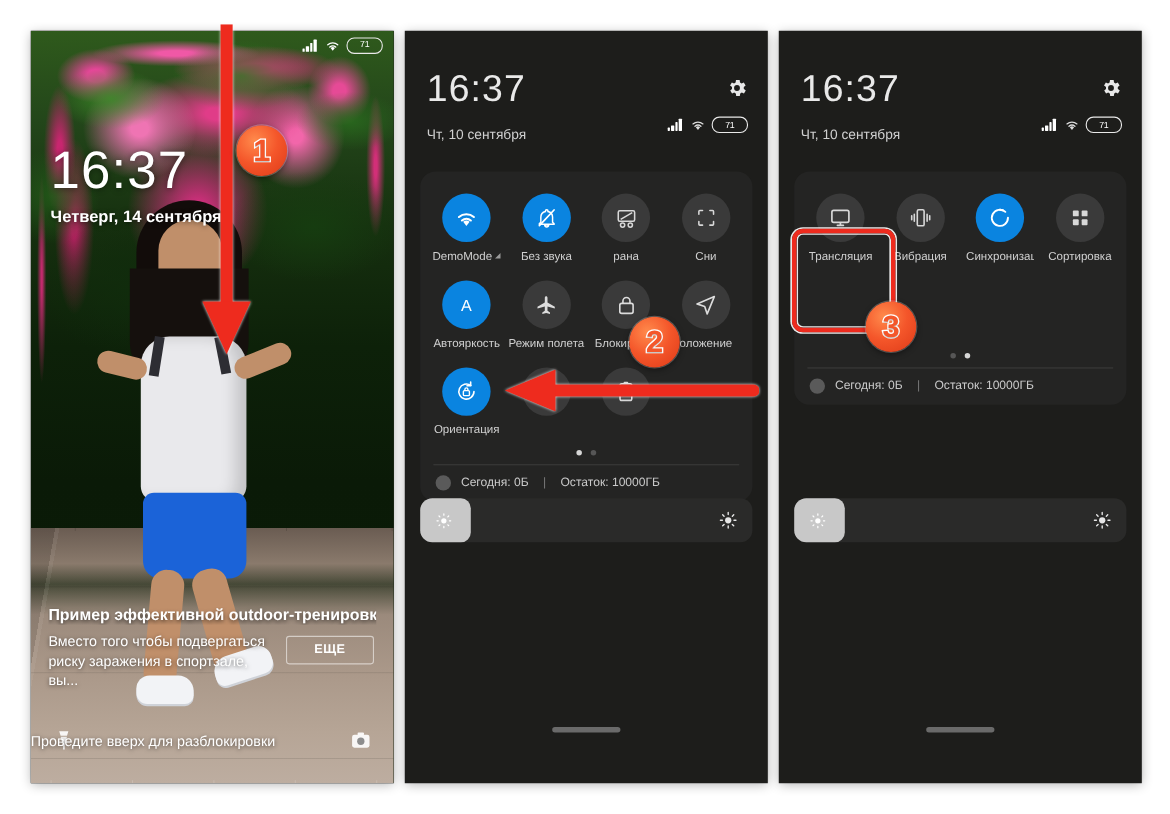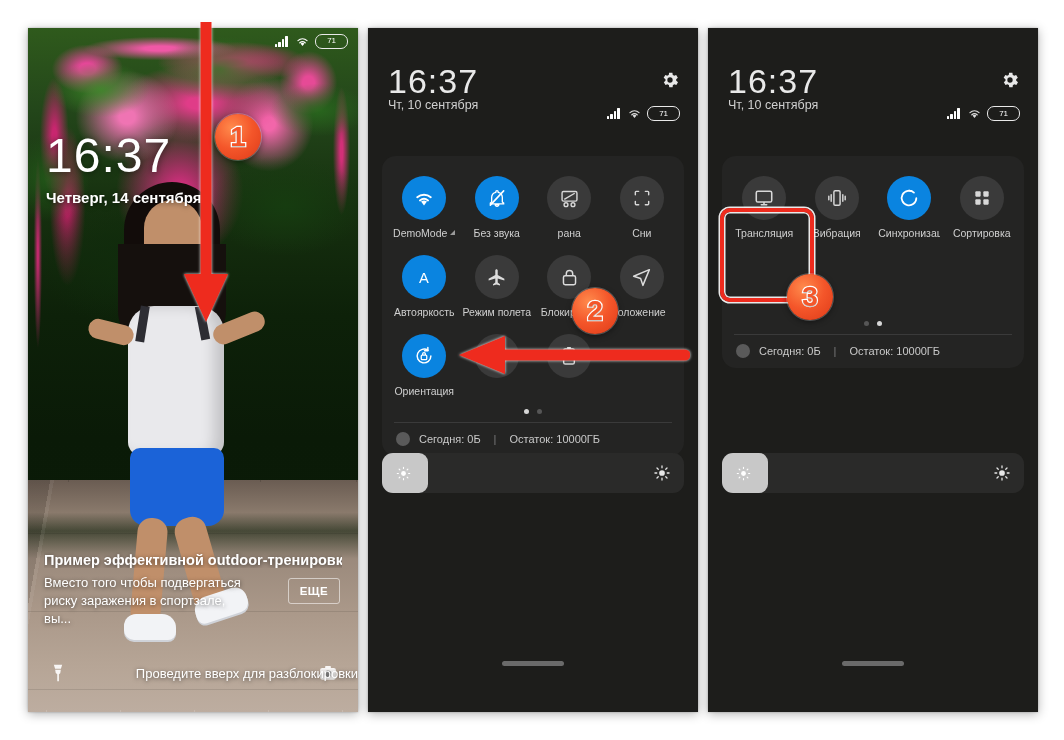--- a/index.html
+++ b/index.html
@@ -96,28 +96,28 @@
 
   
   .lockclock{position:absolute;left:18px;top:104px;color:#fff;}
   .lockclock .t{font-size:48px;font-weight:300;letter-spacing:1px;line-height:1;text-shadow:0 1px 6px rgba(0,0,0,.45);}
   .lockclock .d{margin-top:9px;font-size:15px;font-weight:700;text-shadow:0 1px 5px rgba(0,0,0,.55);}
 
   
   .locknote{position:absolute;left:16px;right:16px;bottom:84px;color:#fff;}
   .locknote .ttl{font-size:14.5px;font-weight:700;text-shadow:0 1px 4px rgba(0,0,0,.6);white-space:nowrap;overflow:hidden;}
   .locknote .body{margin-top:6px;font-size:13px;line-height:18px;width:205px;text-shadow:0 1px 4px rgba(0,0,0,.6);}
-  .locknote .more{position:absolute;right:2px;top:26px;border:1px solid rgba(255,255,255,.55);border-radius:3px;padding:6px 11px;font-size:11.5px;font-weight:700;letter-spacing:.4px;color:#fff;}
+  .locknote .more{position:absolute;right:2px;top:26px;border:1px solid rgba(255,255,255,.55);border-radius:3px;padding:6px 25px;font-size:11.5px;font-weight:700;letter-spacing:.4px;color:#fff;}
   .lockbottom{position:absolute;left:0;right:0;bottom:24px;height:30px;display:flex;align-items:center;justify-content:space-between;padding:0 20px;color:#fff;}
-  .lockbottom .hint{position:absolute;left:0;right:0;text-align:right;font-size:13px;text-shadow:0 1px 4px rgba(0,0,0,.6);}
+  .lockbottom .hint{position:absolute;left:0;right:0;text-align:left;font-size:13px;text-shadow:0 1px 4px rgba(0,0,0,.6);}
 
   
   .ccheader{position:absolute;left:20px;right:18px;top:36px;color:#e9e9e9;}
   .ccheader .t{font-size:34px;font-weight:300;letter-spacing:1px;line-height:1;}
-  .ccheader .d{margin-top:0;font-size:12.5px;color:#cfcfcf;}
+  .ccheader .d{margin-top:17px;font-size:12.5px;color:#cfcfcf;}
   .ccheader .gear{position:absolute;right:0;top:6px;}
   .ccheader .sbicons{position:absolute;right:0;top:42px;display:flex;align-items:center;gap:5px;}
 
   .ccpanel{position:absolute;left:14px;right:14px;top:128px;background:#242423;border-radius:14px;padding:10px 0 8px;}
   .tilegrid{display:grid;grid-template-columns:repeat(4,1fr);row-gap:6px;padding:4px 6px 0;}
   .tile{display:flex;flex-direction:column;align-items:center;gap:7px;padding:6px 0 4px;position:relative;}
   .tile .circ{width:44px;height:44px;border-radius:50%;background:#3a3a3a;display:flex;align-items:center;justify-content:center;color:#dcdcdc;}
   .tile.on .circ{background:#0a84e0;color:#fff;}
   .tile .lbl{font-size:10.5px;color:#cfcfcf;white-space:nowrap;display:flex;align-items:center;gap:3px;}
   .tile .lbl.clip{overflow:hidden;max-width:62px;}

